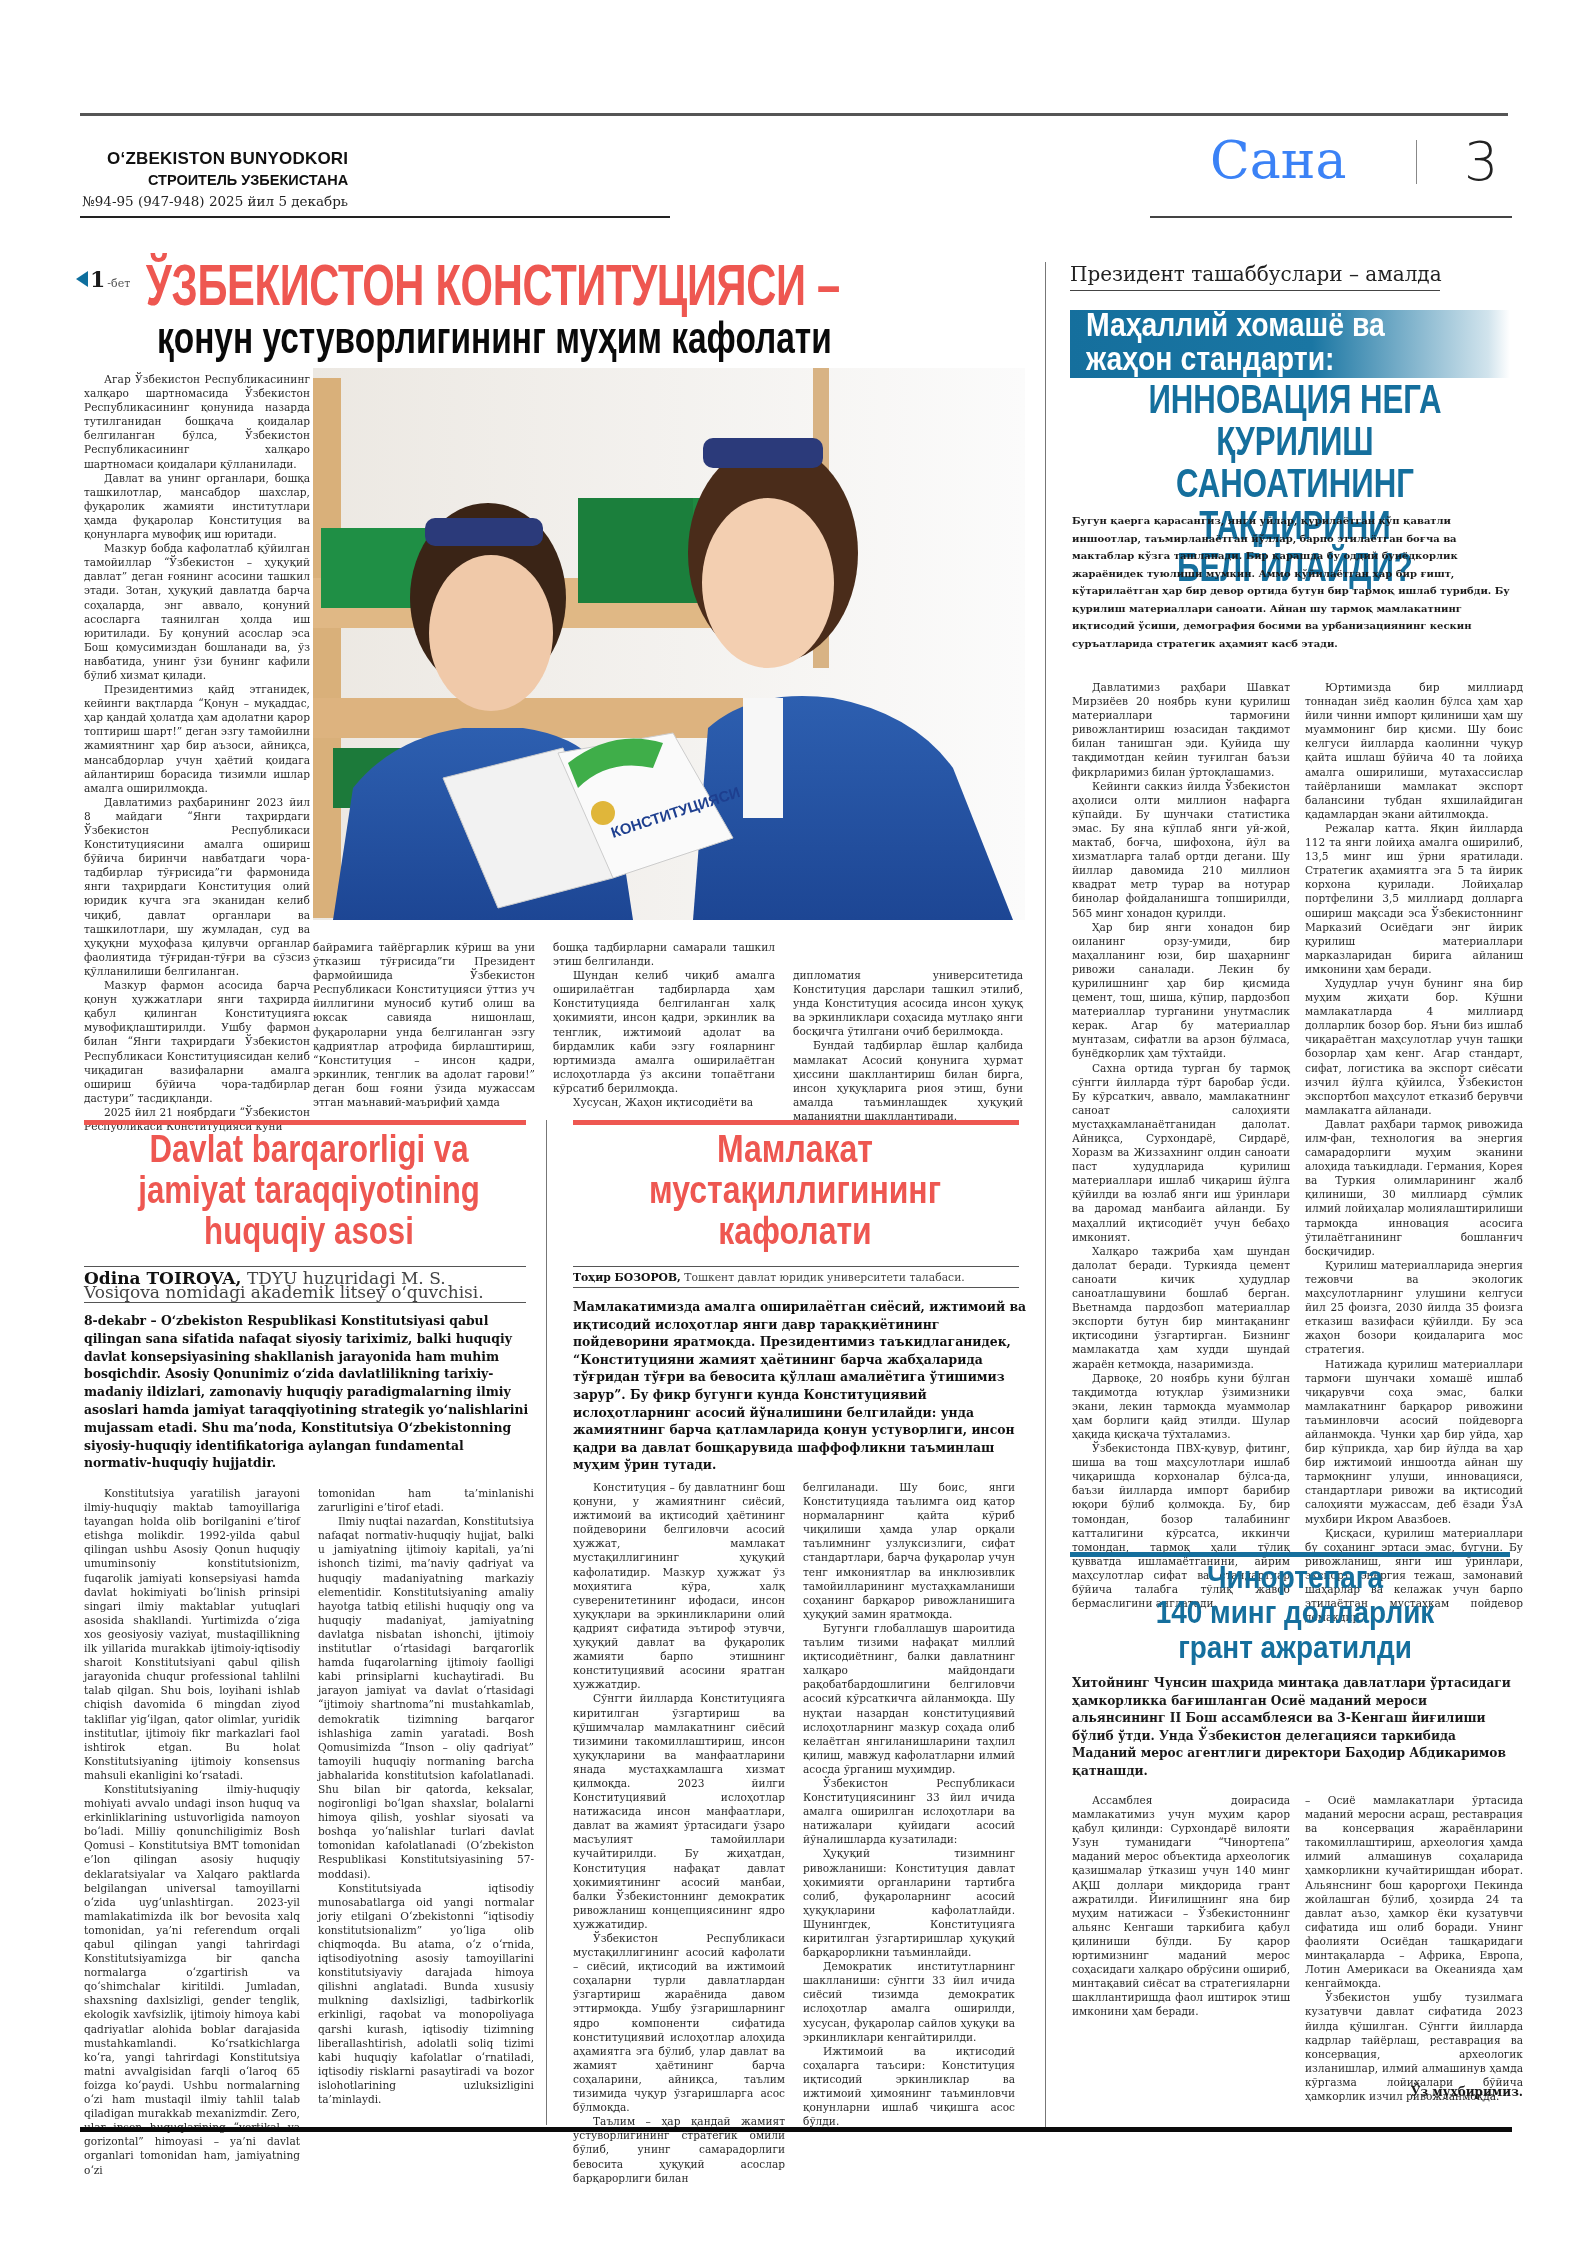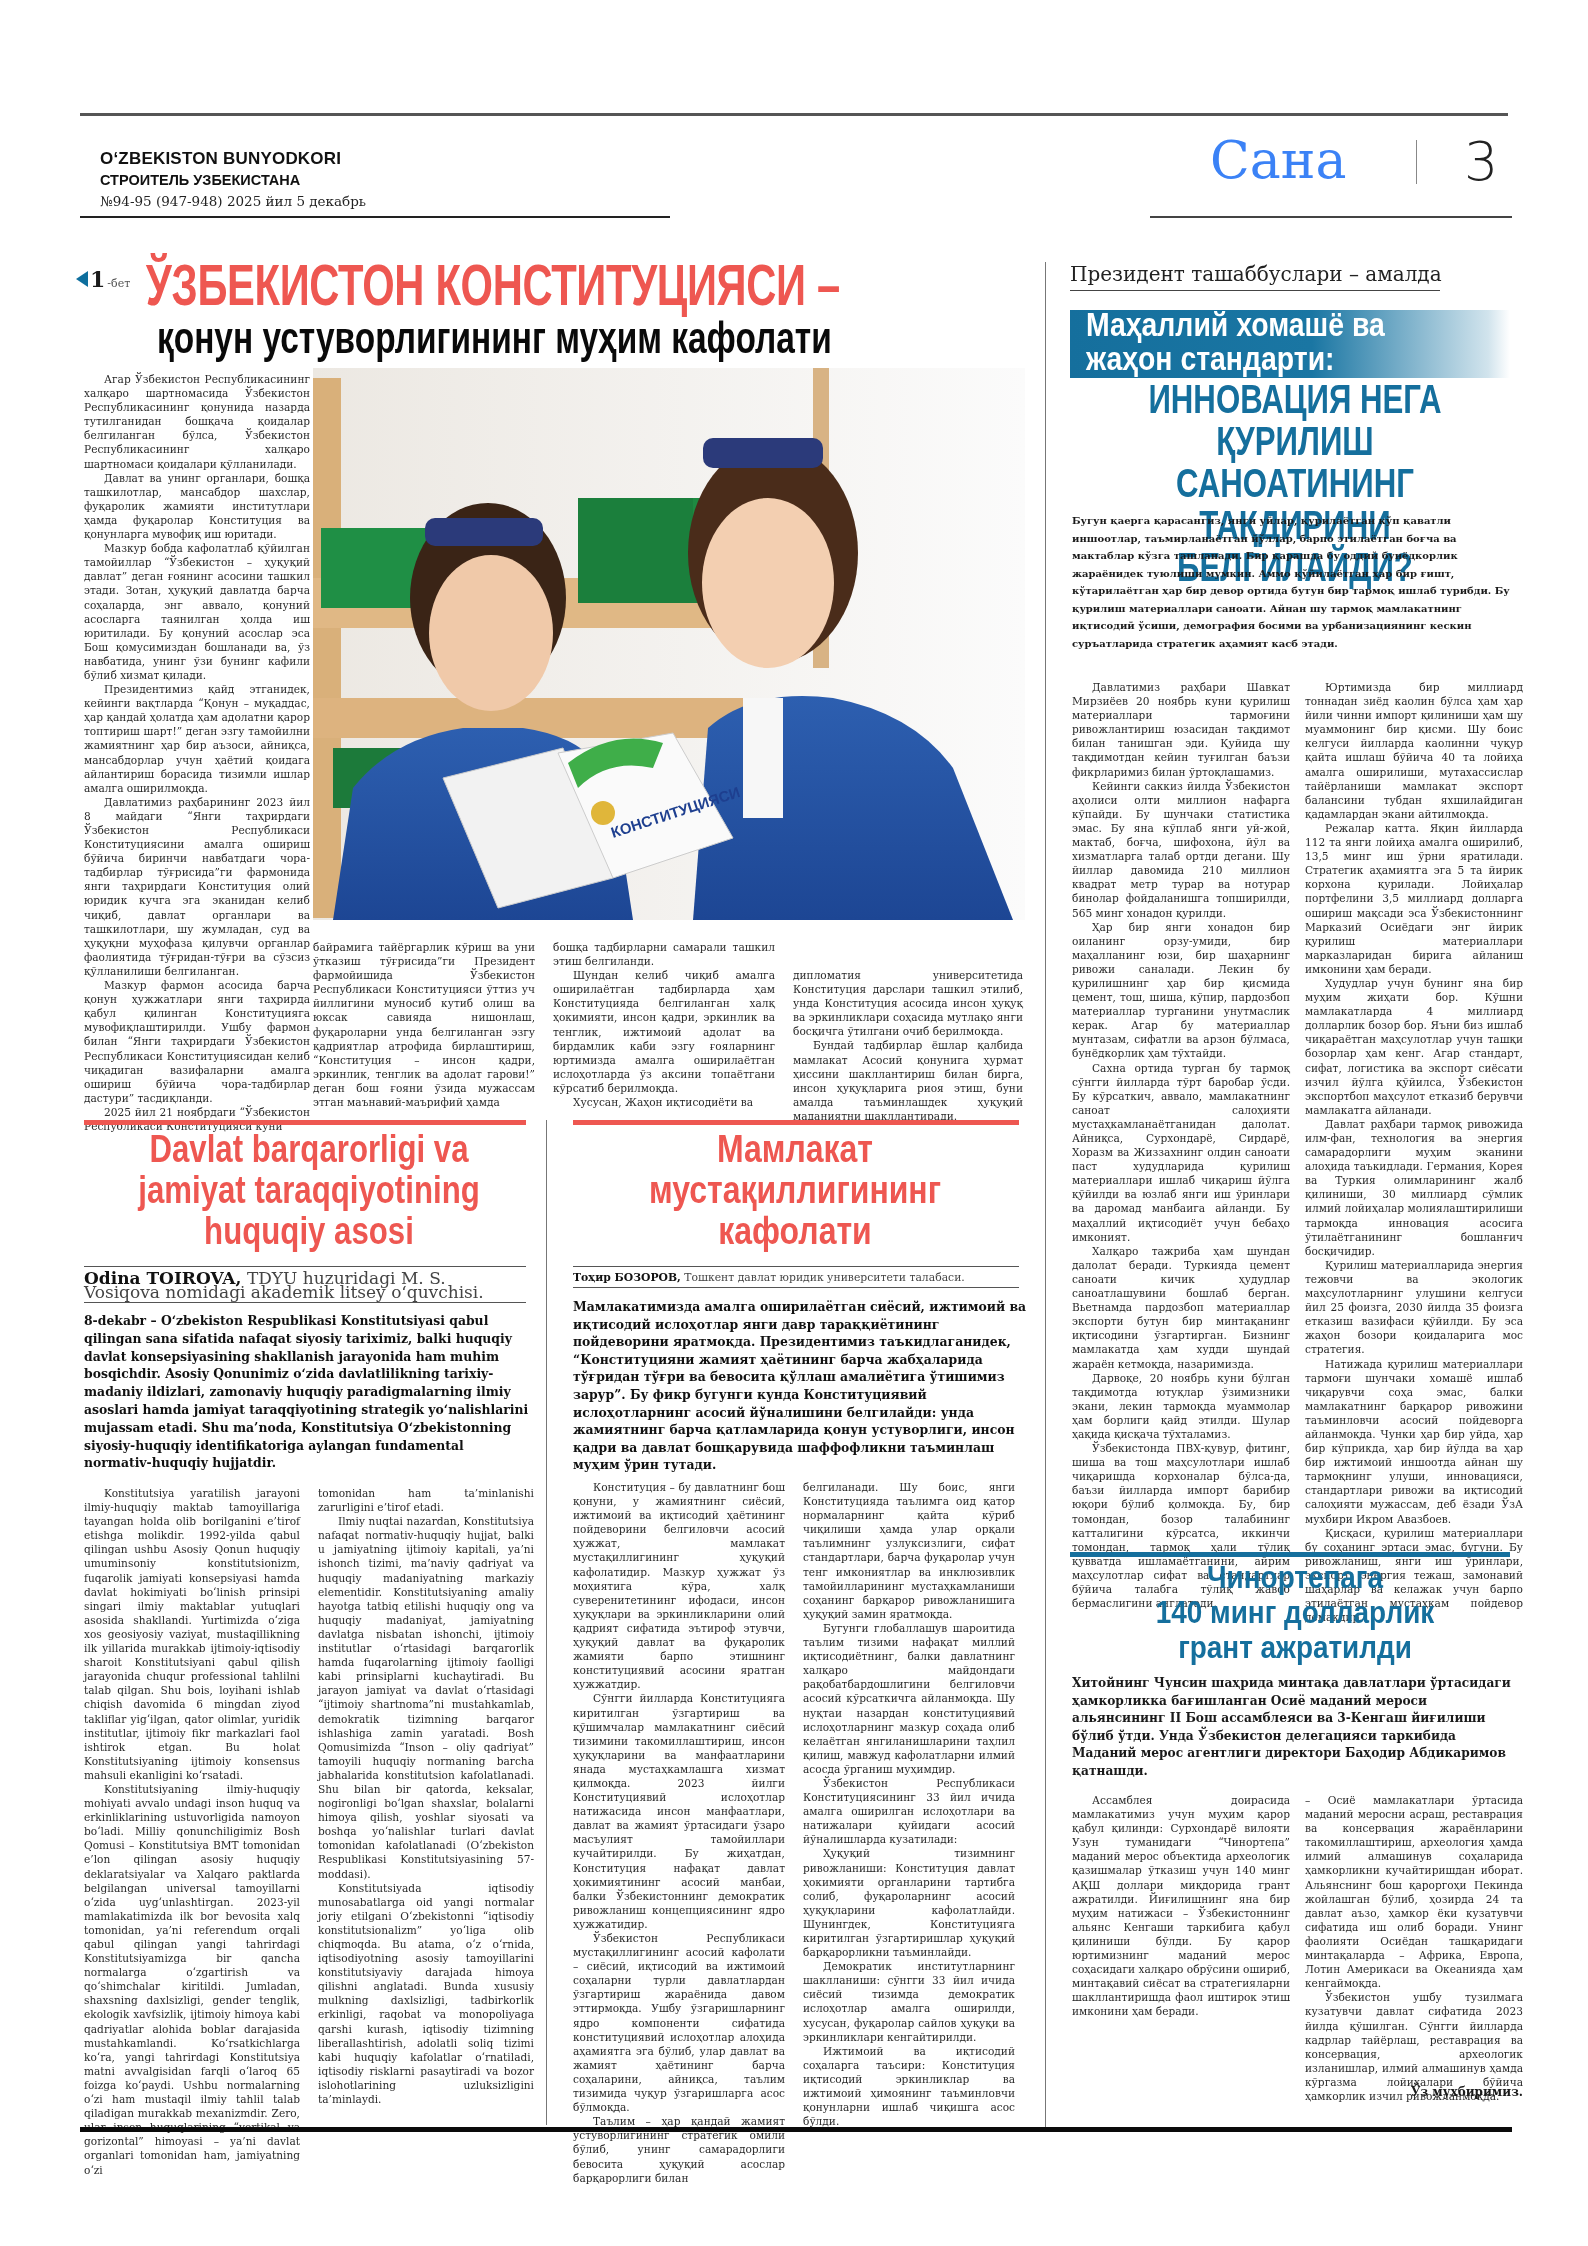--- a/index.html
+++ b/index.html
@@ -1,20 +1,20 @@
 <!DOCTYPE html>
 <html><head>
 <meta charset="utf-8">
 <style>
   * { box-sizing: border-box; margin: 0; padding: 0; }
   html, body { width: 1588px; height: 2246px; background: #ffffff; }
   body { position: relative; font-family: "DejaVu Serif", serif; color: #1a1a1a; overflow: hidden; }
 
   .topline { position: absolute; left: 80px; top: 113px; width: 1428px; height: 3px; background: #555; }
-  .masthead { position: absolute; left: 100px; top: 148px; }
+  .masthead { position: absolute; left: 82px; top: 148px; text-align: right; }
   .mast-title { font-family: "Liberation Sans", sans-serif; font-weight: 700; font-size: 17px; letter-spacing: 0.2px; line-height: 22px; color: #111; }
   .mast-sub { font-family: "Liberation Sans", sans-serif; font-weight: 700; font-size: 14.5px; line-height: 20px; color: #111; }
   .mast-issue { font-family: "DejaVu Serif", serif; font-size: 13.5px; line-height: 22px; color: #222; }
   .mast-underline { position: absolute; left: 80px; top: 216px; width: 590px; height: 2px; background: #222; }
 
   .section-name { position: absolute; left: 1210px; top: 130px; font-family: "DejaVu Serif", serif; font-size: 52px; color: #3b82f6; }
   .page-div { position: absolute; left: 1416px; top: 140px; width: 1px; height: 44px; background: #888; }
   .page-num { position: absolute; left: 1464px; top: 130px; font-family: "DejaVu Sans", sans-serif; font-weight: 300; font-size: 54px; color: #222; }
   .sec-underline { position: absolute; left: 1150px; top: 216px; width: 362px; height: 2px; background: #444; }
 

